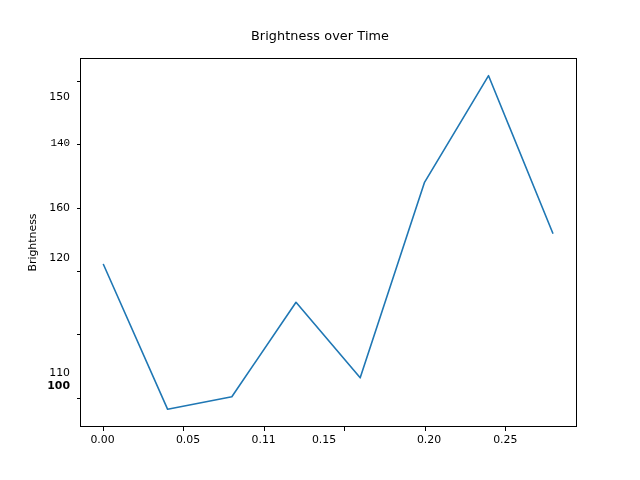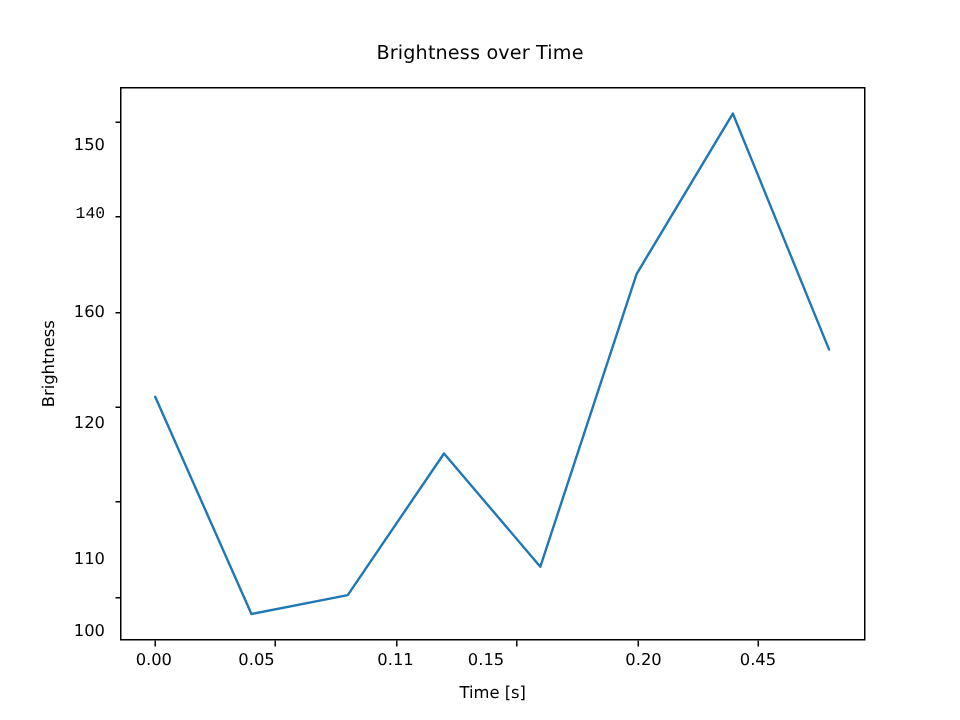--- a/index.html
+++ b/index.html
@@ -111,41 +111,40 @@
   <div id="plot-area">
     <svg id="data-svg" viewBox="0 0 497 369" preserveAspectRatio="none">
       <polyline id="series-line" fill="none" stroke="#1f77b4" stroke-width="1.6" stroke-linejoin="round" stroke-linecap="round" points="22.55,206.65 87.00,352.23 151.44,339.57 215.88,244.63 280.32,320.58 344.76,124.37 409.20,16.77 473.64,175.01"></polyline>
     </svg>
   </div>
 
   <div id="xtick-group">
       <div class="xtick" style="left: 102.55px;"></div>
       <div class="xtick-label" style="left: 102.55px;">0.00</div>
       <div class="xtick" style="left: 183.11px;"></div>
-      <div class="xtick-label" style="left: 171px;">0.05</div>
+      <div class="xtick-label" style="left: 188px;">0.05</div>
       <div class="xtick" style="left: 263.66px;"></div>
       <div class="xtick-label" style="left: 263.66px;">0.11</div>
       <div class="xtick" style="left: 344.21px;"></div>
       <div class="xtick-label" style="left: 324px;">0.15</div>
       <div class="xtick" style="left: 424.76px;"></div>
       <div class="xtick-label" style="left: 429px;">0.20</div>
       <div class="xtick" style="left: 505.31px;"></div>
-      <div class="xtick-label" style="left: 505.31px;">0.45</div>
+      <div class="xtick-label" style="left: 505.31px;">0.25</div>
     </div>
   <div id="ytick-group">
       <div class="ytick" style="top: 397.57px;"></div>
-      <div class="ytick-label" style="top: 421px;">100</div>
+      <div class="ytick-label" style="top: 386px; font-weight: bold;">100</div>
       <div class="ytick" style="top: 334.28px;"></div>
       <div class="ytick-label" style="top: 334.28px; margin-top: 32px;">110</div>
       <div class="ytick" style="top: 270.98px;"></div>
-      <div class="ytick-label" style="top: 282px;">120</div>
+      <div class="ytick-label" style="top: 258px;">120</div>
       <div class="ytick" style="top: 207.69px;"></div>
       <div class="ytick-label" style="top: 207.69px;">160</div>
       <div class="ytick" style="top: 144.4px;"></div>
       <div class="ytick-label" style="top: 144.4px; font-family: Liberation Mono, monospace;">140</div>
       <div class="ytick" style="top: 81.1px;"></div>
       <div class="ytick-label" style="top: 97px; text-align: right;">150</div>
     </div>
 
-  <div id="xlabel">Time [s]</div>
   <div id="ylabel">Brightness</div>
 
 </div>
 
 </body></html>

